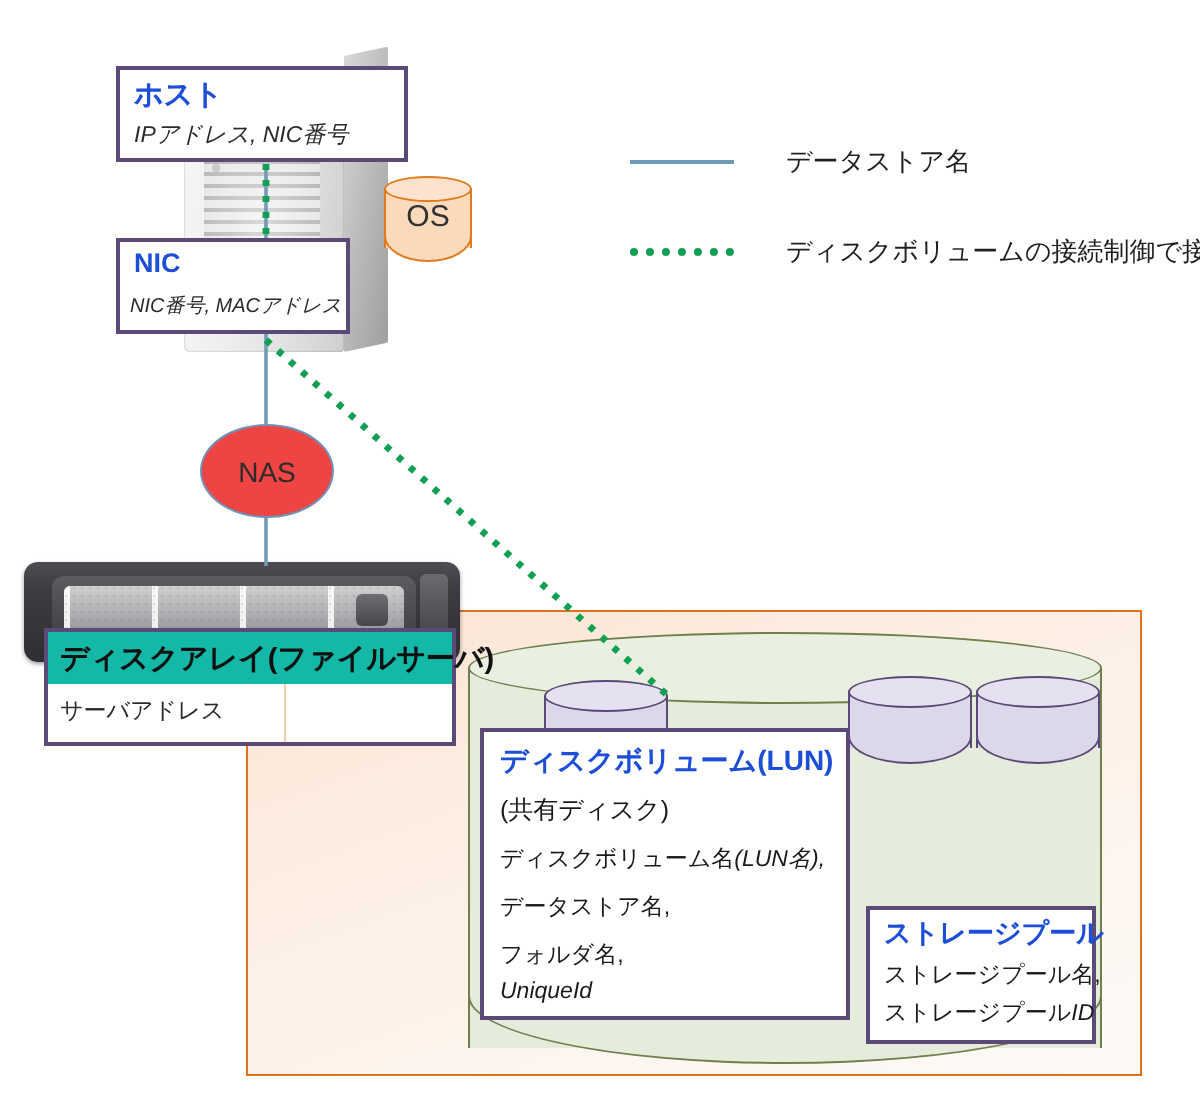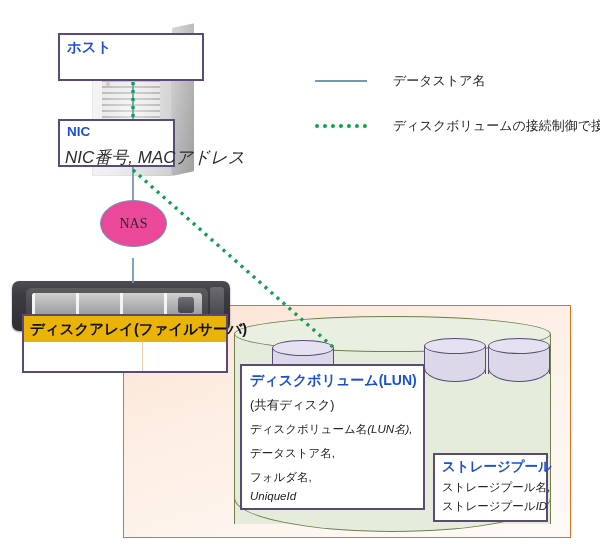--- a/index.html
+++ b/index.html
@@ -218,26 +218,25 @@
   }
   .os-cyl .o-label{
     position:absolute; left:0; top:12px; width:100%;
     text-align:center;
     font-size:15px; color:#333;
   }
 
   
   .nas {
     position:absolute;
-    left:100px; top:200px;
+    left:100px; top:212px;
     width:67px; height:47px;
     border:1.2px solid #6f93b8;
     border-radius:50%;
-    background:#ec4899;
-    font-family:Liberation Serif, serif;
+    background:#ef4444;
   }
   .nas span{
     position:absolute; inset:0;
     display:flex; align-items:center; justify-content:center;
     font-size:14px; color:#2b2b2b;
   }
 
   
   .entity {
     position:absolute;
@@ -253,27 +252,27 @@
   }
 
   
   #box-host { left:58px; top:33px; width:146px; height:48px; }
   #box-host .etitle{ position:absolute; left:7px; top:3px; font-size:14.5px; }
   #box-host .eline { position:absolute; left:7px; top:25px; font-size:11.5px; font-style:italic; white-space:nowrap; }
 
   
   #box-nic { left:58px; top:119px; width:117px; height:48px; }
   #box-nic .etitle{ position:absolute; left:7px; top:3px; font-size:13.5px; }
-  #box-nic .eline { position:absolute; left:5px; top:25px; font-size:17px; font-style:italic; white-space:nowrap; }
+  #box-nic .eline { position:absolute; left:5px; top:25px; font-size:10px; font-style:italic; white-space:nowrap; }
 
   
   #box-array { left:22px; top:314px; width:206px; height:59px; }
   #box-array .hdr{
     position:absolute; left:0; top:0; width:100%; height:26px;
-    background:#eab308;
+    background:#14b8a6;
     display:flex; align-items:center;
   }
   #box-array .hdr span{
     padding-left:6px; font-weight:bold; font-size:14.5px; color:#111; white-space:nowrap;
   }
   #box-array .cell{
     position:absolute; left:0; top:26px; width:100%; height:27px;
     display:flex; align-items:center;
   }
   #box-array .cell span{ padding-left:6px; font-size:11.5px; color:#2b2b2b; }
@@ -377,37 +376,47 @@
 
     <line x1="133" y1="82" x2="133" y2="119" stroke="#6f9bb5" stroke-width="1.8"></line>
     <line x1="133" y1="167" x2="133" y2="212" stroke="#6f9bb5" stroke-width="1.8"></line>
     <line x1="133" y1="258" x2="133" y2="283" stroke="#6f9bb5" stroke-width="1.8"></line>
 
     <line x1="133" y1="82" x2="133" y2="119" stroke="#11a052" stroke-width="3.4" stroke-linecap="butt" stroke-dasharray="3 5"></line>
 
     <line x1="133" y1="170" x2="333" y2="347" stroke="#11a052" stroke-width="3.4" stroke-linecap="butt" stroke-dasharray="3 5"></line>
   </svg>
 
+  <div class="os-cyl">
+    <div class="o-body"></div>
+    <div class="o-bot"></div>
+    <div class="o-top"></div>
+    <div class="o-label">OS</div>
+  </div>
 
   <div class="nas">
     <span>NAS</span>
   </div>
 
   <div class="entity" id="box-host">
     <div class="etitle">ホスト</div>
+    <div class="eline">IPアドレス, NIC番号</div>
   </div>
 
   <div class="entity" id="box-nic">
     <div class="etitle">NIC</div>
     <div class="eline">NIC番号, MACアドレス</div>
   </div>
 
   <div class="entity" id="box-array">
     <div class="hdr">
       <span>ディスクアレイ(ファイルサーバ)</span>
+    </div>
+    <div class="cell">
+      <span>サーバアドレス</span>
     </div>
     <div class="vdiv"></div>
   </div>
 
   <div class="entity" id="box-pool">
     <div class="etitle">ストレージプール</div>
     <div class="p1">ストレージプール名,</div>
     <div class="p2"><span>ストレージプール</span><i>ID</i></div>
   </div>
 

